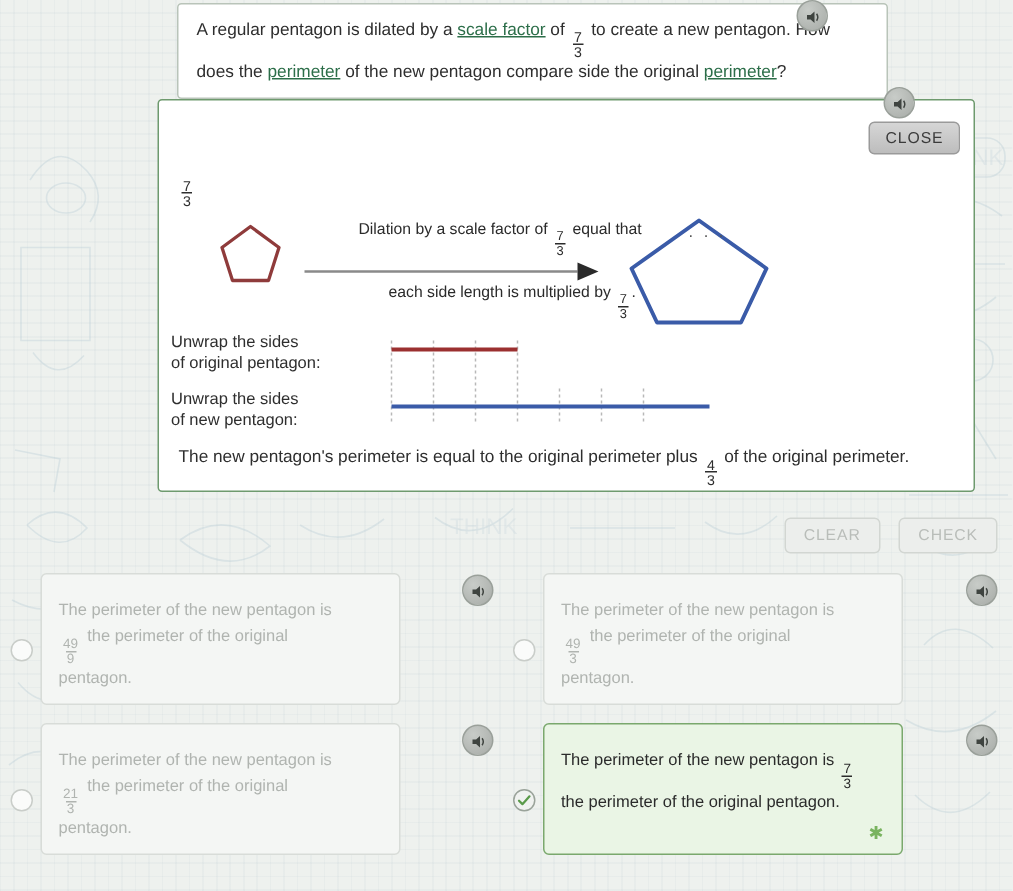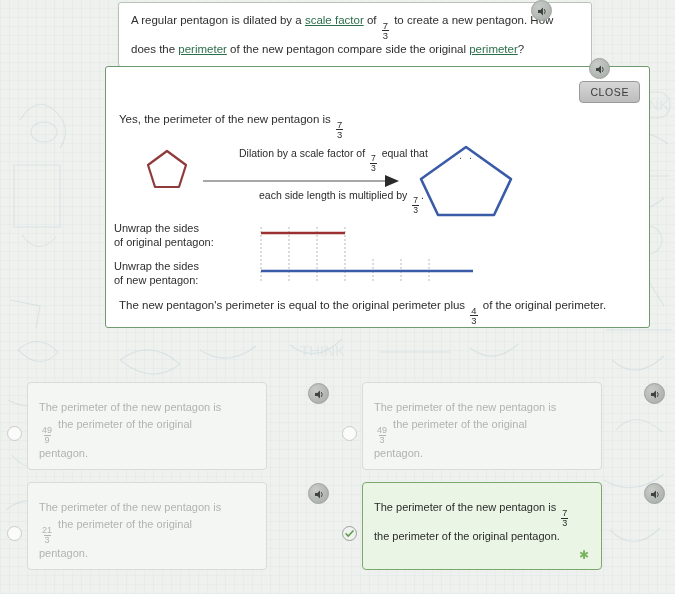--- a/index.html
+++ b/index.html
@@ -179,21 +179,21 @@
         <path d="M2 5h2.4L7 2.6v7.8L4.4 8H2z" fill="#3f4440"></path>
         <path d="M8.4 4.2q1.6 2.3 0 4.6" stroke="#3f4440" stroke-width="1" fill="none"></path>
       </svg>
   </div>
 
   <div class="explain-panel">
 
     <button class="close-btn">CLOSE</button>
 
     <div class="explain-line1">
-      <span>Yes, the perimeter of the new pentagon is </span><span class="frac">
+      <span class="frac">
           <span class="num">7</span>
           <span class="den">3</span>
         </span>
     </div>
 
     <div class="diagram">
       <svg width="400" height="72" viewBox="0 0 400 72">
         <polygon points="26,6 45,20 38,42 14,42 7,20" fill="#ffffff" stroke="#8f3b3b" stroke-width="2.2" stroke-linejoin="round"></polygon>
         <line x1="62" y1="36" x2="244" y2="36" stroke="#8a8a8a" stroke-width="1.6"></line>
         <polygon points="244,30 258,36 244,42" fill="#2a2a2a"></polygon>
@@ -246,20 +246,24 @@
     </div>
   </div>
 
   <div class="spk spk-p">
     <svg width="13" height="13" viewBox="0 0 13 13">
         <path d="M2 5h2.4L7 2.6v7.8L4.4 8H2z" fill="#3f4440"></path>
         <path d="M8.4 4.2q1.6 2.3 0 4.6" stroke="#3f4440" stroke-width="1" fill="none"></path>
       </svg>
   </div>
 
+  <div class="btn-row">
+    <button class="flat-btn">CLEAR</button>
+    <button class="flat-btn">CHECK</button>
+  </div>
 
   <div class="options">
 
     <div class="radio radio-a"></div>
     <div class="opt opt-a">
       <div class="opt-text">
         <span>The perimeter of the new pentagon is </span><span class="frac">
             <span class="num">49</span>
             <span class="den">9</span>
           </span><span> the perimeter of the original pentagon.</span>

